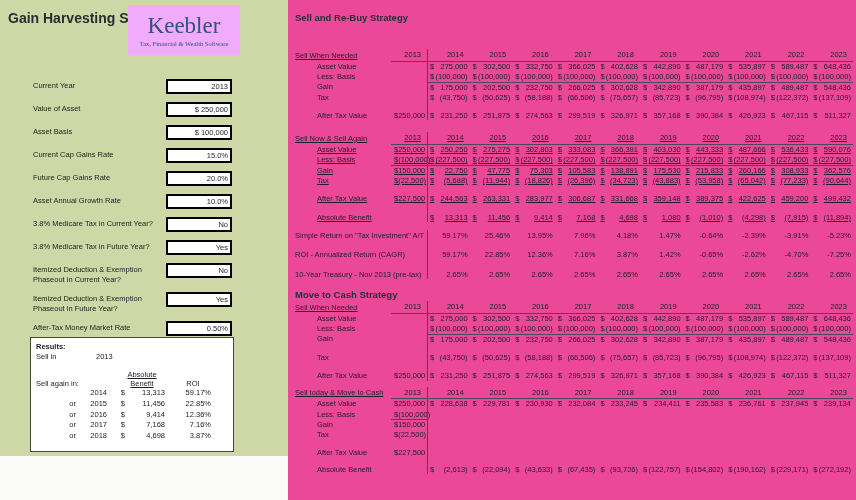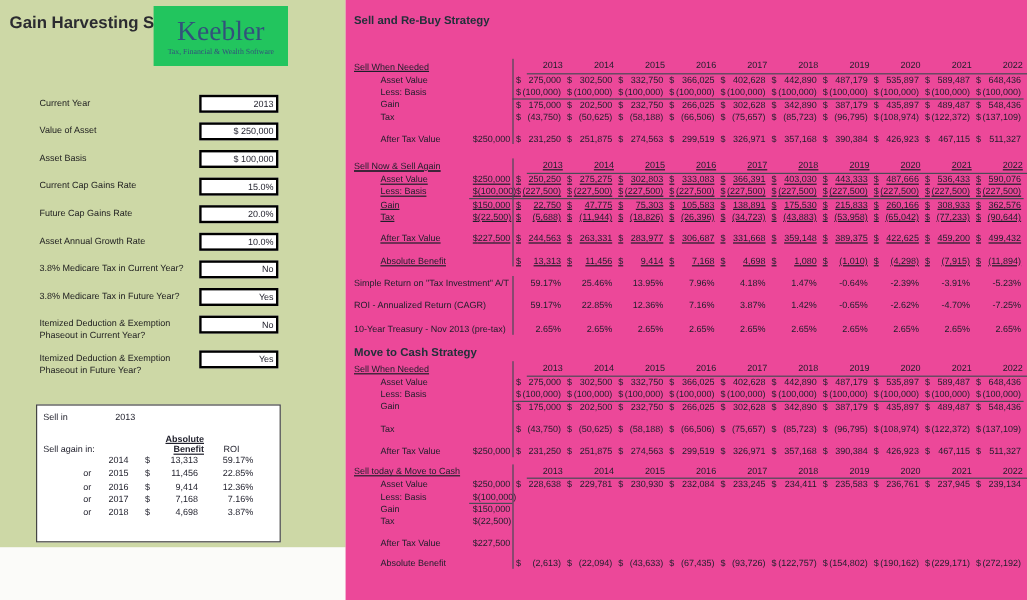--- a/index.html
+++ b/index.html
@@ -2,37 +2,37 @@
 <html><head>
 <meta charset="utf-8">
 <style>
   html,body{margin:0;padding:0;}
   .app{width:856px;height:500px;display:flex;font-family:"Liberation Sans",sans-serif;
        color:#1e1e2a;overflow:hidden;background:#f2f2f0;}
   
   .left{width:288px;height:500px;position:relative;background:#fbfbf9;flex:none;}
   .left-green{position:absolute;left:0;top:0;width:288px;height:456px;background:#cdd8a6;}
   .panel-title{position:absolute;left:8px;top:10px;font-size:14px;font-weight:bold;color:#2b2b30;}
-  .logo-box{position:absolute;left:128px;top:5px;width:112px;height:50px;background:#22c55e;
+  .logo-box{position:absolute;left:128px;top:5px;width:112px;height:50px;background:#f0abfc;
             display:flex;flex-direction:column;align-items:center;justify-content:center;}
   .logo-brand{font-family:"Liberation Serif",serif;font-size:23px;color:#32527b;line-height:24px;}
   .logo-tagline{font-family:"Liberation Serif",serif;font-size:6.5px;color:#32527b;margin-top:2px;white-space:nowrap;}
   .fields{position:absolute;left:33px;top:79px;width:199px;}
   .field-row{display:flex;align-items:flex-start;justify-content:space-between;margin-bottom:8px;min-height:13px;}
   .field-label{width:140px;font-size:7.5px;line-height:9.5px;padding-top:2px;color:#222;}
   .field-input{width:58px;height:9px;flex:none;background:#fff;border:2px solid #000;
                font-size:7.5px;text-align:right;padding:1px 2px 1px 2px;line-height:9px;}
   .results{position:absolute;left:30px;top:337px;width:194px;height:106px;background:#fff;
            border:1px solid #444;padding:4px 3px 3px 5px;font-size:7.5px;}
   .results-title{font-weight:bold;}
   .sellin-row{display:flex;margin-top:1px;}
   .sellin-label{width:60px;}
   .res-head{display:flex;margin-top:9px;align-items:flex-end;}
   .res-head .sellagain{width:78px;font-size:7.5px;}
-  .res-head .bhead{width:56px;text-align:right;line-height:9px;font-weight:bold;}
+  .res-head .bhead{width:56px;text-align:center;line-height:9px;}
   .res-head .bhead span{text-decoration:underline;}
   .res-head .rhead{width:46px;text-align:center;}
   .res-row{display:flex;line-height:10.8px;}
   .res-row .orc{width:40px;text-align:right;padding-right:3px;}
   .res-row .yc{width:28px;text-align:right;}
   .res-row .cc{width:18px;text-align:right;}
   .res-row .bc{width:40px;text-align:right;}
   .res-row .rc{width:46px;text-align:right;}
   
   .right{width:568px;height:500px;background:#ec4899;flex:none;padding-left:7px;box-sizing:border-box;position:relative;}
@@ -40,21 +40,21 @@
   .st-rebuy{padding-top:12px;}
   .st-cash{margin-top:10px;}
   .ftable{position:relative;}
   .t-a{margin-top:26px;}
   .t-b{margin-top:12px;text-decoration:underline;}
   .t-pct{margin-top:8px;}
   .t-c{margin-top:1px;}
   .t-d{margin-top:6px;}
   .vline{position:absolute;left:132px;top:0;bottom:0;width:1px;background:#4a4a56;}
   .frow{display:flex;height:10.3px;align-items:center;font-size:7.5px;}
-  .frow.header{height:12px;gap:48px;}
+  .frow.header{height:12px;}
   .flabel{width:96px;flex:none;padding-left:22px;box-sizing:border-box;white-space:nowrap;}
   .flabel.noind{padding-left:0;}
   .flabel.tlabel{padding-left:0;text-decoration:underline;}
   .cellwrap{display:flex;flex:none;height:100%;align-items:center;}
   .cellwrap.hline{border-bottom:1px solid #4a4a56;}
   .fcell{width:42.6px;flex:none;display:flex;justify-content:flex-end;align-items:center;
          box-sizing:border-box;padding:0 2px 0 3px;height:100%;}
   .fcell.c0{width:36px;}
   .fcell.acct{justify-content:space-between;}
   .fcell.tl{border-top:1px solid #4a4a56;}
@@ -107,23 +107,28 @@
           <div class="field-input">Yes</div>
         </div>
         <div class="field-row">
           <div class="field-label">Itemized Deduction &amp; Exemption Phaseout in Current Year?</div>
           <div class="field-input">No</div>
         </div>
         <div class="field-row">
           <div class="field-label">Itemized Deduction &amp; Exemption Phaseout in Future Year?</div>
           <div class="field-input">Yes</div>
         </div>
+        <div class="field-row">
+          <div class="field-label">After-Tax Money Market Rate</div>
+          <div class="field-input">0.50%</div>
+        </div>
       </div>
 
     <div class="results">
+      <div class="results-title">Results:</div>
       <div class="sellin-row">
         <span class="sellin-label">Sell in</span>
         <span>2013</span>
       </div>
       <div class="res-head">
         <span class="sellagain">Sell again in:</span>
         <span class="bhead">
           <span>Absolute</span><br>
           <span>Benefit</span>
         </span>

